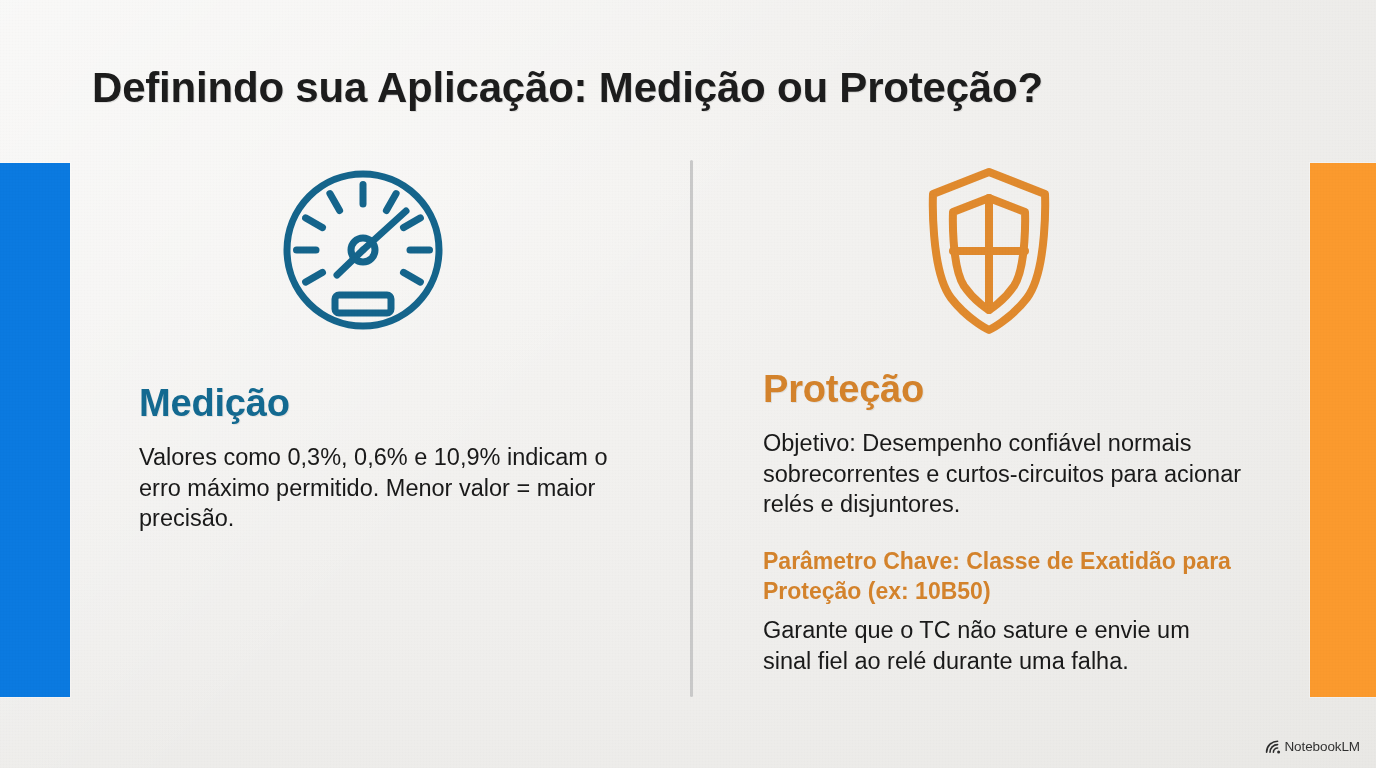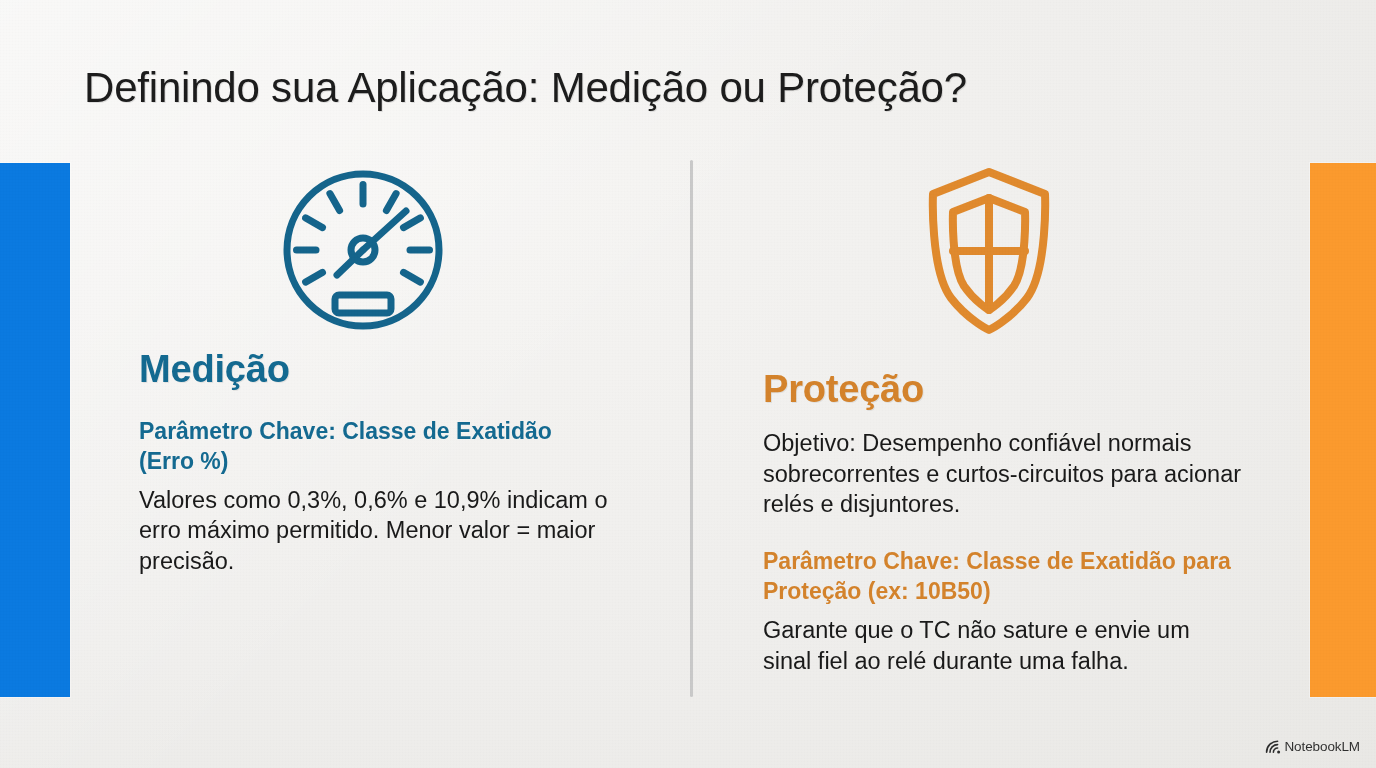--- a/index.html
+++ b/index.html
@@ -48,24 +48,24 @@
   #accent-right {
     left: 1310px;
     width: 66px;
     background: #fb9a2e;
     box-shadow: 0 0 0 1px rgba(255,255,255,0.35);
   }
 
   
   #page-title {
     position: absolute;
-    left: 84px;
+    left: 92px;
     top: 64px;
     font-size: 42px;
-    font-weight: normal;
+    font-weight: bold;
     color: #1d1d1d;
     letter-spacing: -0.2px;
     white-space: nowrap;
     text-shadow: 1px 1px 0 rgba(0,0,0,0.10);
   }
 
   
   #center-divider {
     position: absolute;
     left: 690px;
@@ -93,21 +93,21 @@
   #column-medicao .icon-wrap { justify-content: flex-start; padding-left: 140px; }
   #column-protecao .icon-wrap { justify-content: flex-start; padding-left: 140px; }
 
   .col-heading {
     font-size: 38px;
     font-weight: bold;
     margin: 0 0 18px 0;
     line-height: 1.05;
     letter-spacing: -0.2px;
   }
-  #heading-medicao { color: #146a91; text-shadow: 1px 1px 0 rgba(0,0,0,0.07); }
+  #heading-medicao { color: #146a91; text-shadow: 1px 1px 0 rgba(0,0,0,0.07); margin-top: 34px; }
   #heading-protecao { color: #d4832c; text-shadow: 1px 1px 0 rgba(0,0,0,0.07); margin-top: 20px; }
 
   .body-text {
     font-size: 23.5px;
     line-height: 1.31;
     color: #1a1a1a;
     margin: 0;
   }
   .param-line {
     font-size: 23px;
@@ -168,21 +168,20 @@
           <circle cx="84" cy="85" r="12"></circle>
 
           <rect x="56" y="130" width="56" height="18" rx="4"></rect>
         </g>
       </svg>
     </div>
 
     <div class="col-heading" id="heading-medicao">Medição</div>
 
 
-    <p class="param-line" id="param-medicao">Parâmetro Chave: Classe de Exatidão (Erro %)</p>
 
     <p class="body-text tail-text">Valores como 0,3%, 0,6% e 10,9% indicam o erro máximo permitido. Menor valor = maior precisão.</p>
   </div>
 
   <div id="column-protecao" class="column">
 
     <div class="icon-wrap">
       <svg width="172" height="180" viewBox="0 0 172 180">
         <g fill="none" stroke="#e08a2e" stroke-width="8" stroke-linecap="round" stroke-linejoin="round">
 

